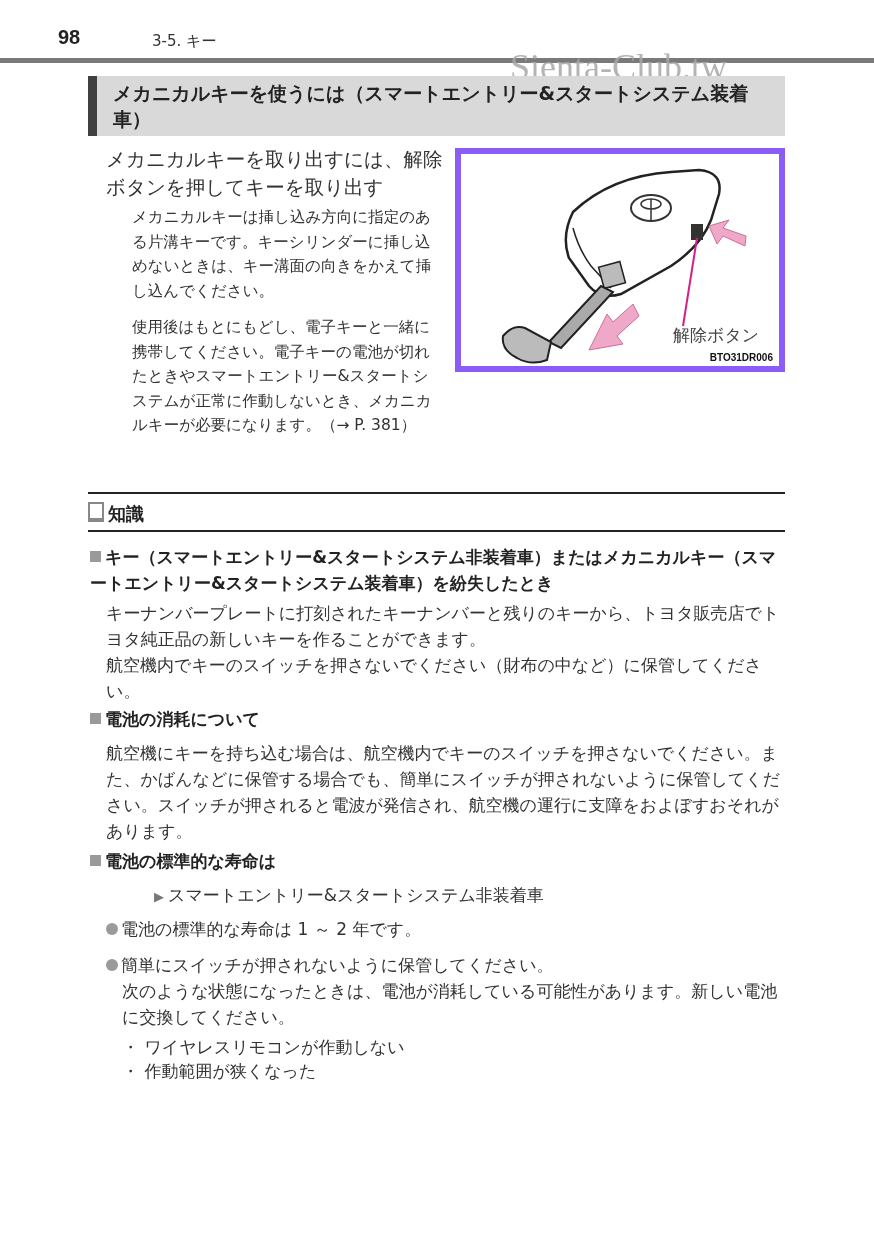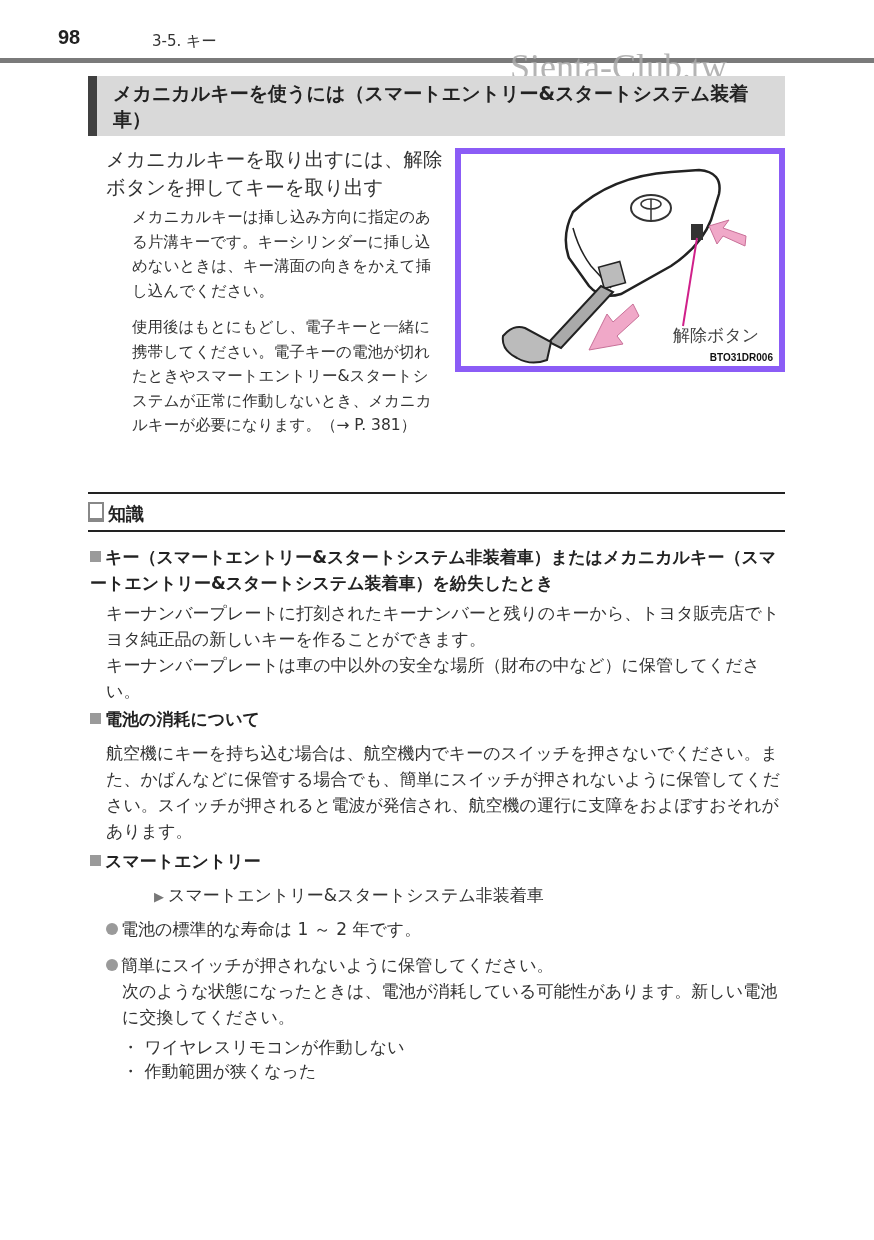--- a/index.html
+++ b/index.html
@@ -72,29 +72,29 @@
 
 <div class="info-rule" style="top:492px;"></div>
 <div class="book-icon"></div>
 <div class="info-head">知識</div>
 <div class="info-rule" style="top:530px;"></div>
 
 <div class="sub-head" style="top:509px;margin-top:35px;">
   <span class="sq"></span><span>キー（スマートエントリー&amp;スタートシステム非装着車）またはメカニカルキー（スマートエントリー&amp;スタートシステム装着車）を紛失したとき</span>
 </div>
 <div class="body-text" style="top:600px;">キーナンバープレートに打刻されたキーナンバーと残りのキーから、トヨタ販売店でトヨタ純正品の新しいキーを作ることができます。</div>
-<div class="body-text" style="top:652px;">キーナンバープレートは車の中以外の安全な場所（財布の中など）に保管してください。</div>
+<div class="body-text" style="top:652px;">航空機内でキーのスイッチを押さないでください（財布の中など）に保管してください。</div>
 
 <div class="sub-head" style="top:706px;">
   <span class="sq"></span><span>電池の消耗について</span>
 </div>
 <div class="body-text" style="top:740px;">航空機にキーを持ち込む場合は、航空機内でキーのスイッチを押さないでください。また、かばんなどに保管する場合でも、簡単にスイッチが押されないように保管してください。スイッチが押されると電波が発信され、航空機の運行に支障をおよぼすおそれがあります。</div>
 
 <div class="sub-head" style="top:848px;">
-  <span class="sq"></span><span>スマートエントリー</span>
+  <span class="sq"></span><span>電池の標準的な寿命は</span>
 </div>
 <div class="bullet-line" style="top:882px;margin-left:48px;">
   <span class="tri">▶</span><span>スマートエントリー&amp;スタートシステム非装着車</span>
 </div>
 <div class="bullet-line" style="top:916px;">
   <span class="bullet-dot"></span><span>電池の標準的な寿命は 1 ～ 2 年です。</span>
 </div>
 <div class="bullet-line" style="top:952px;">
   <span class="bullet-dot"></span><span>簡単にスイッチが押されないように保管してください。</span>
 </div>

